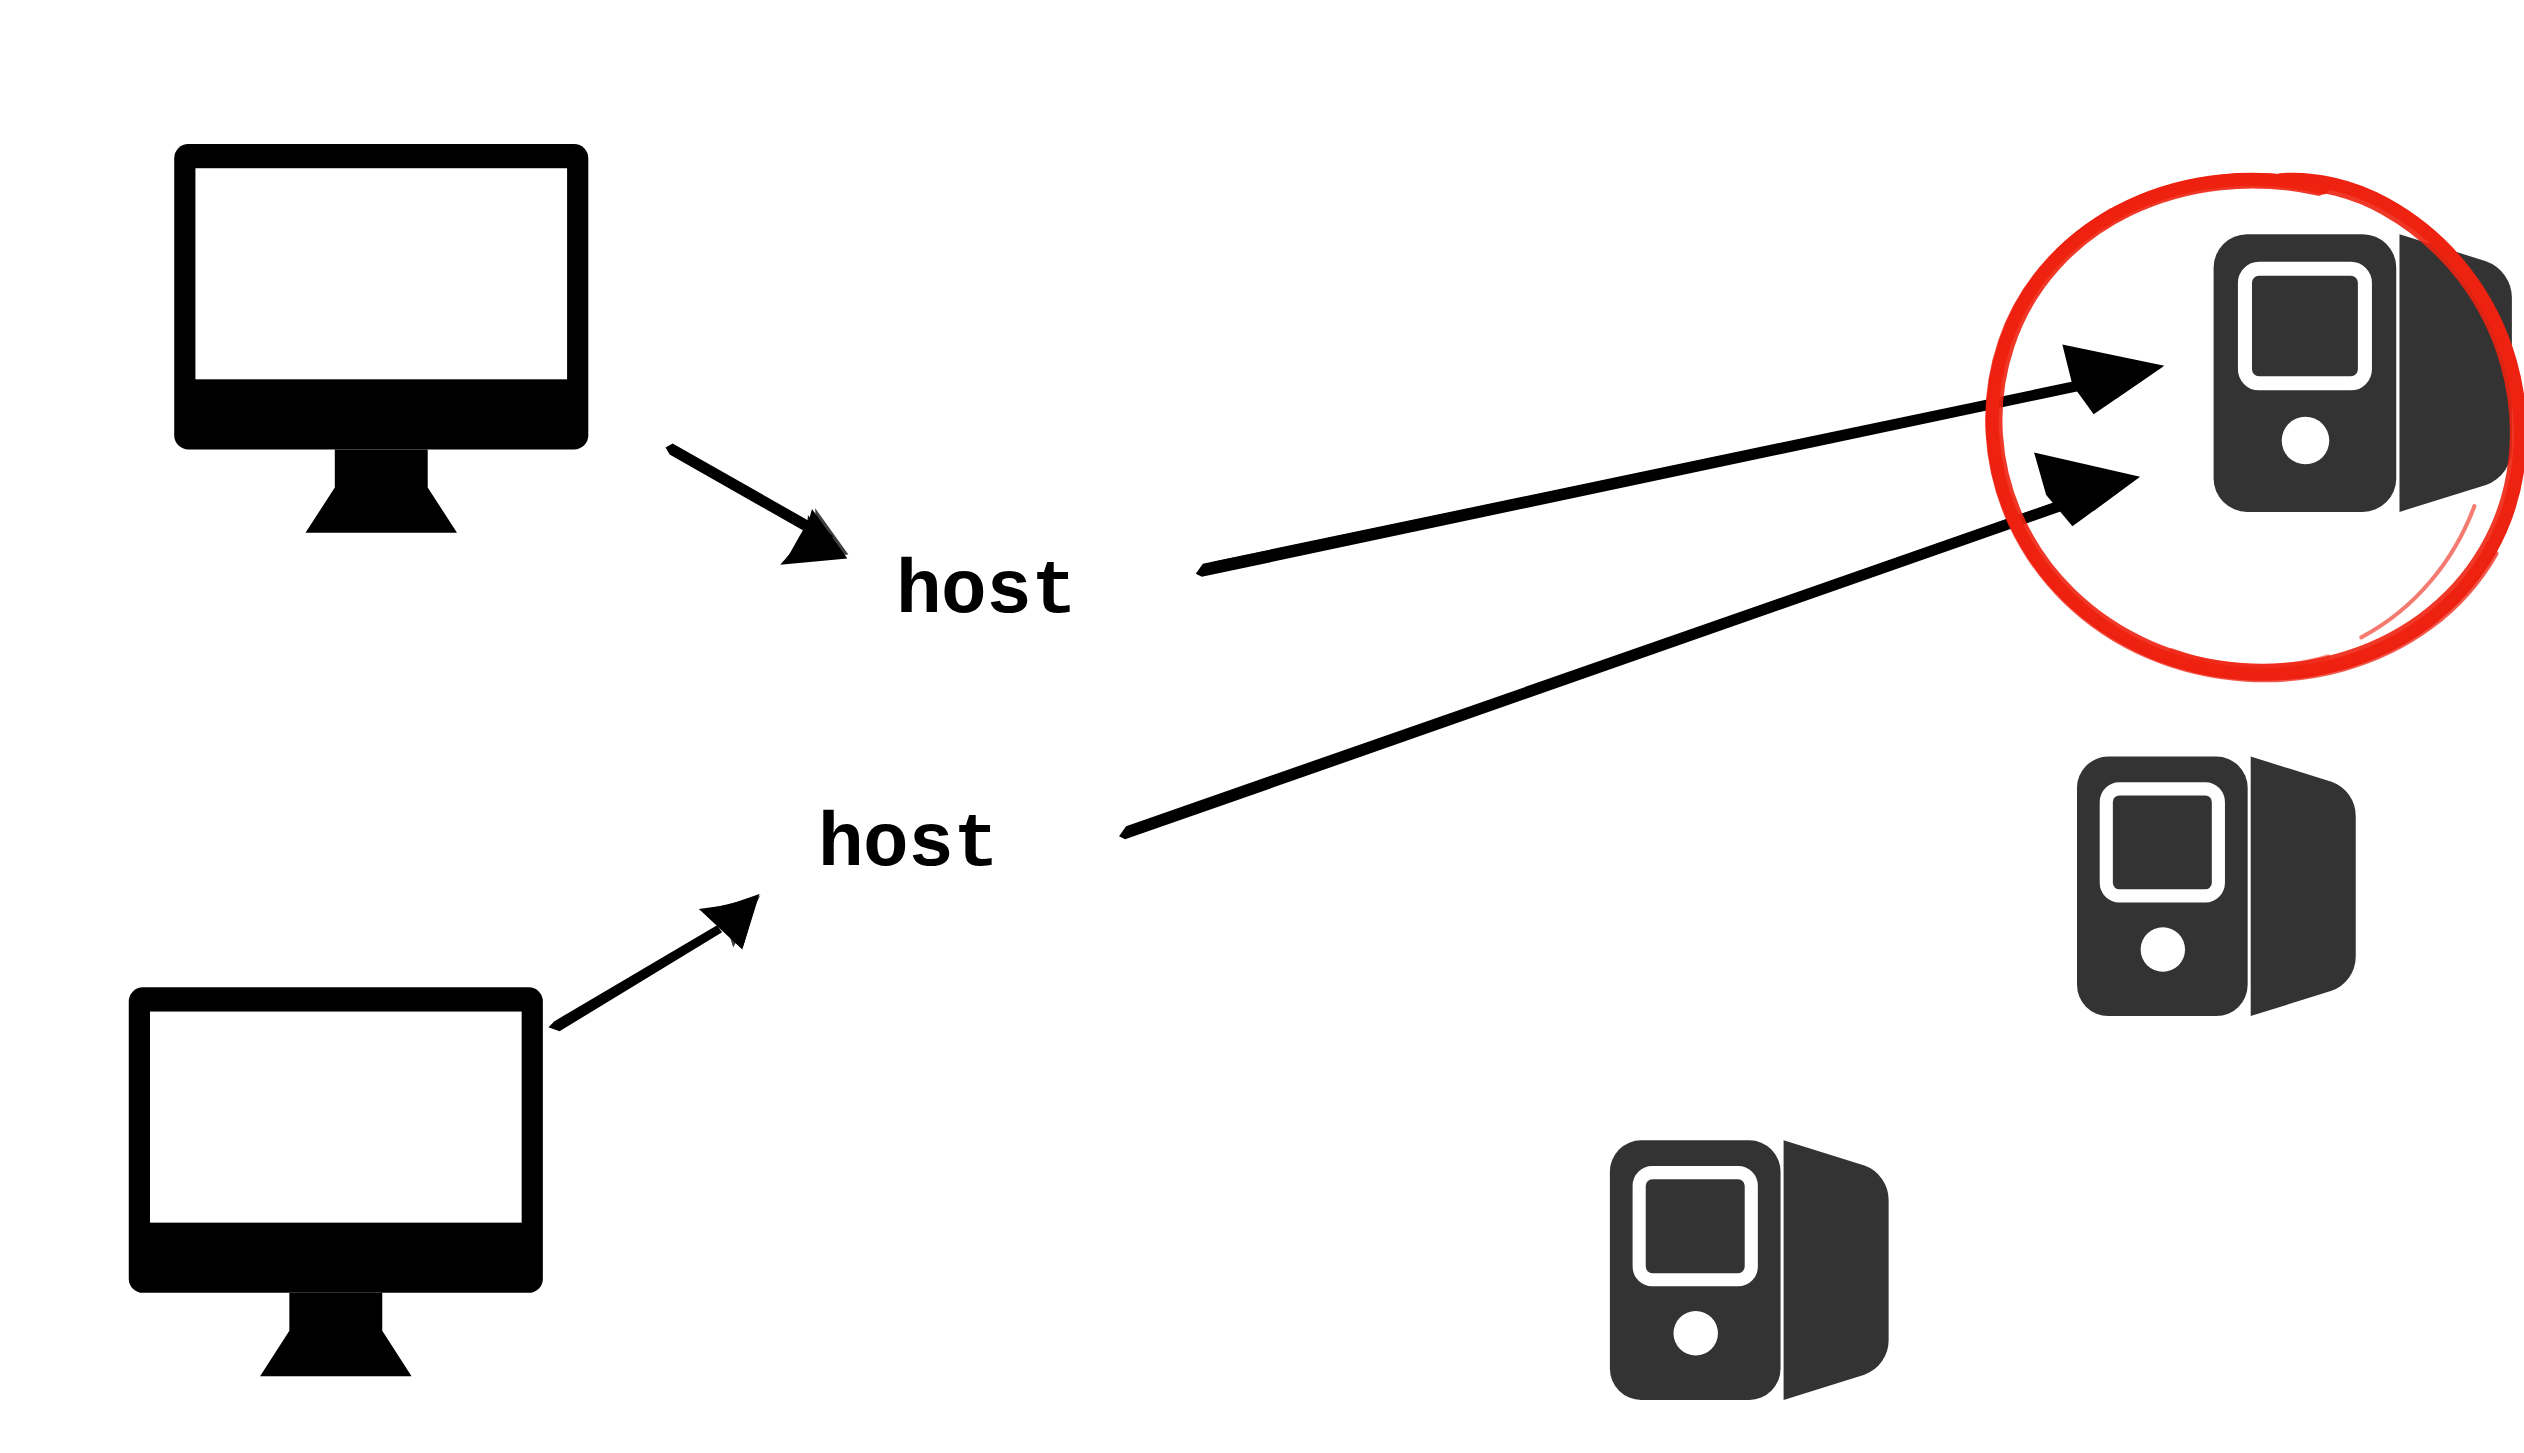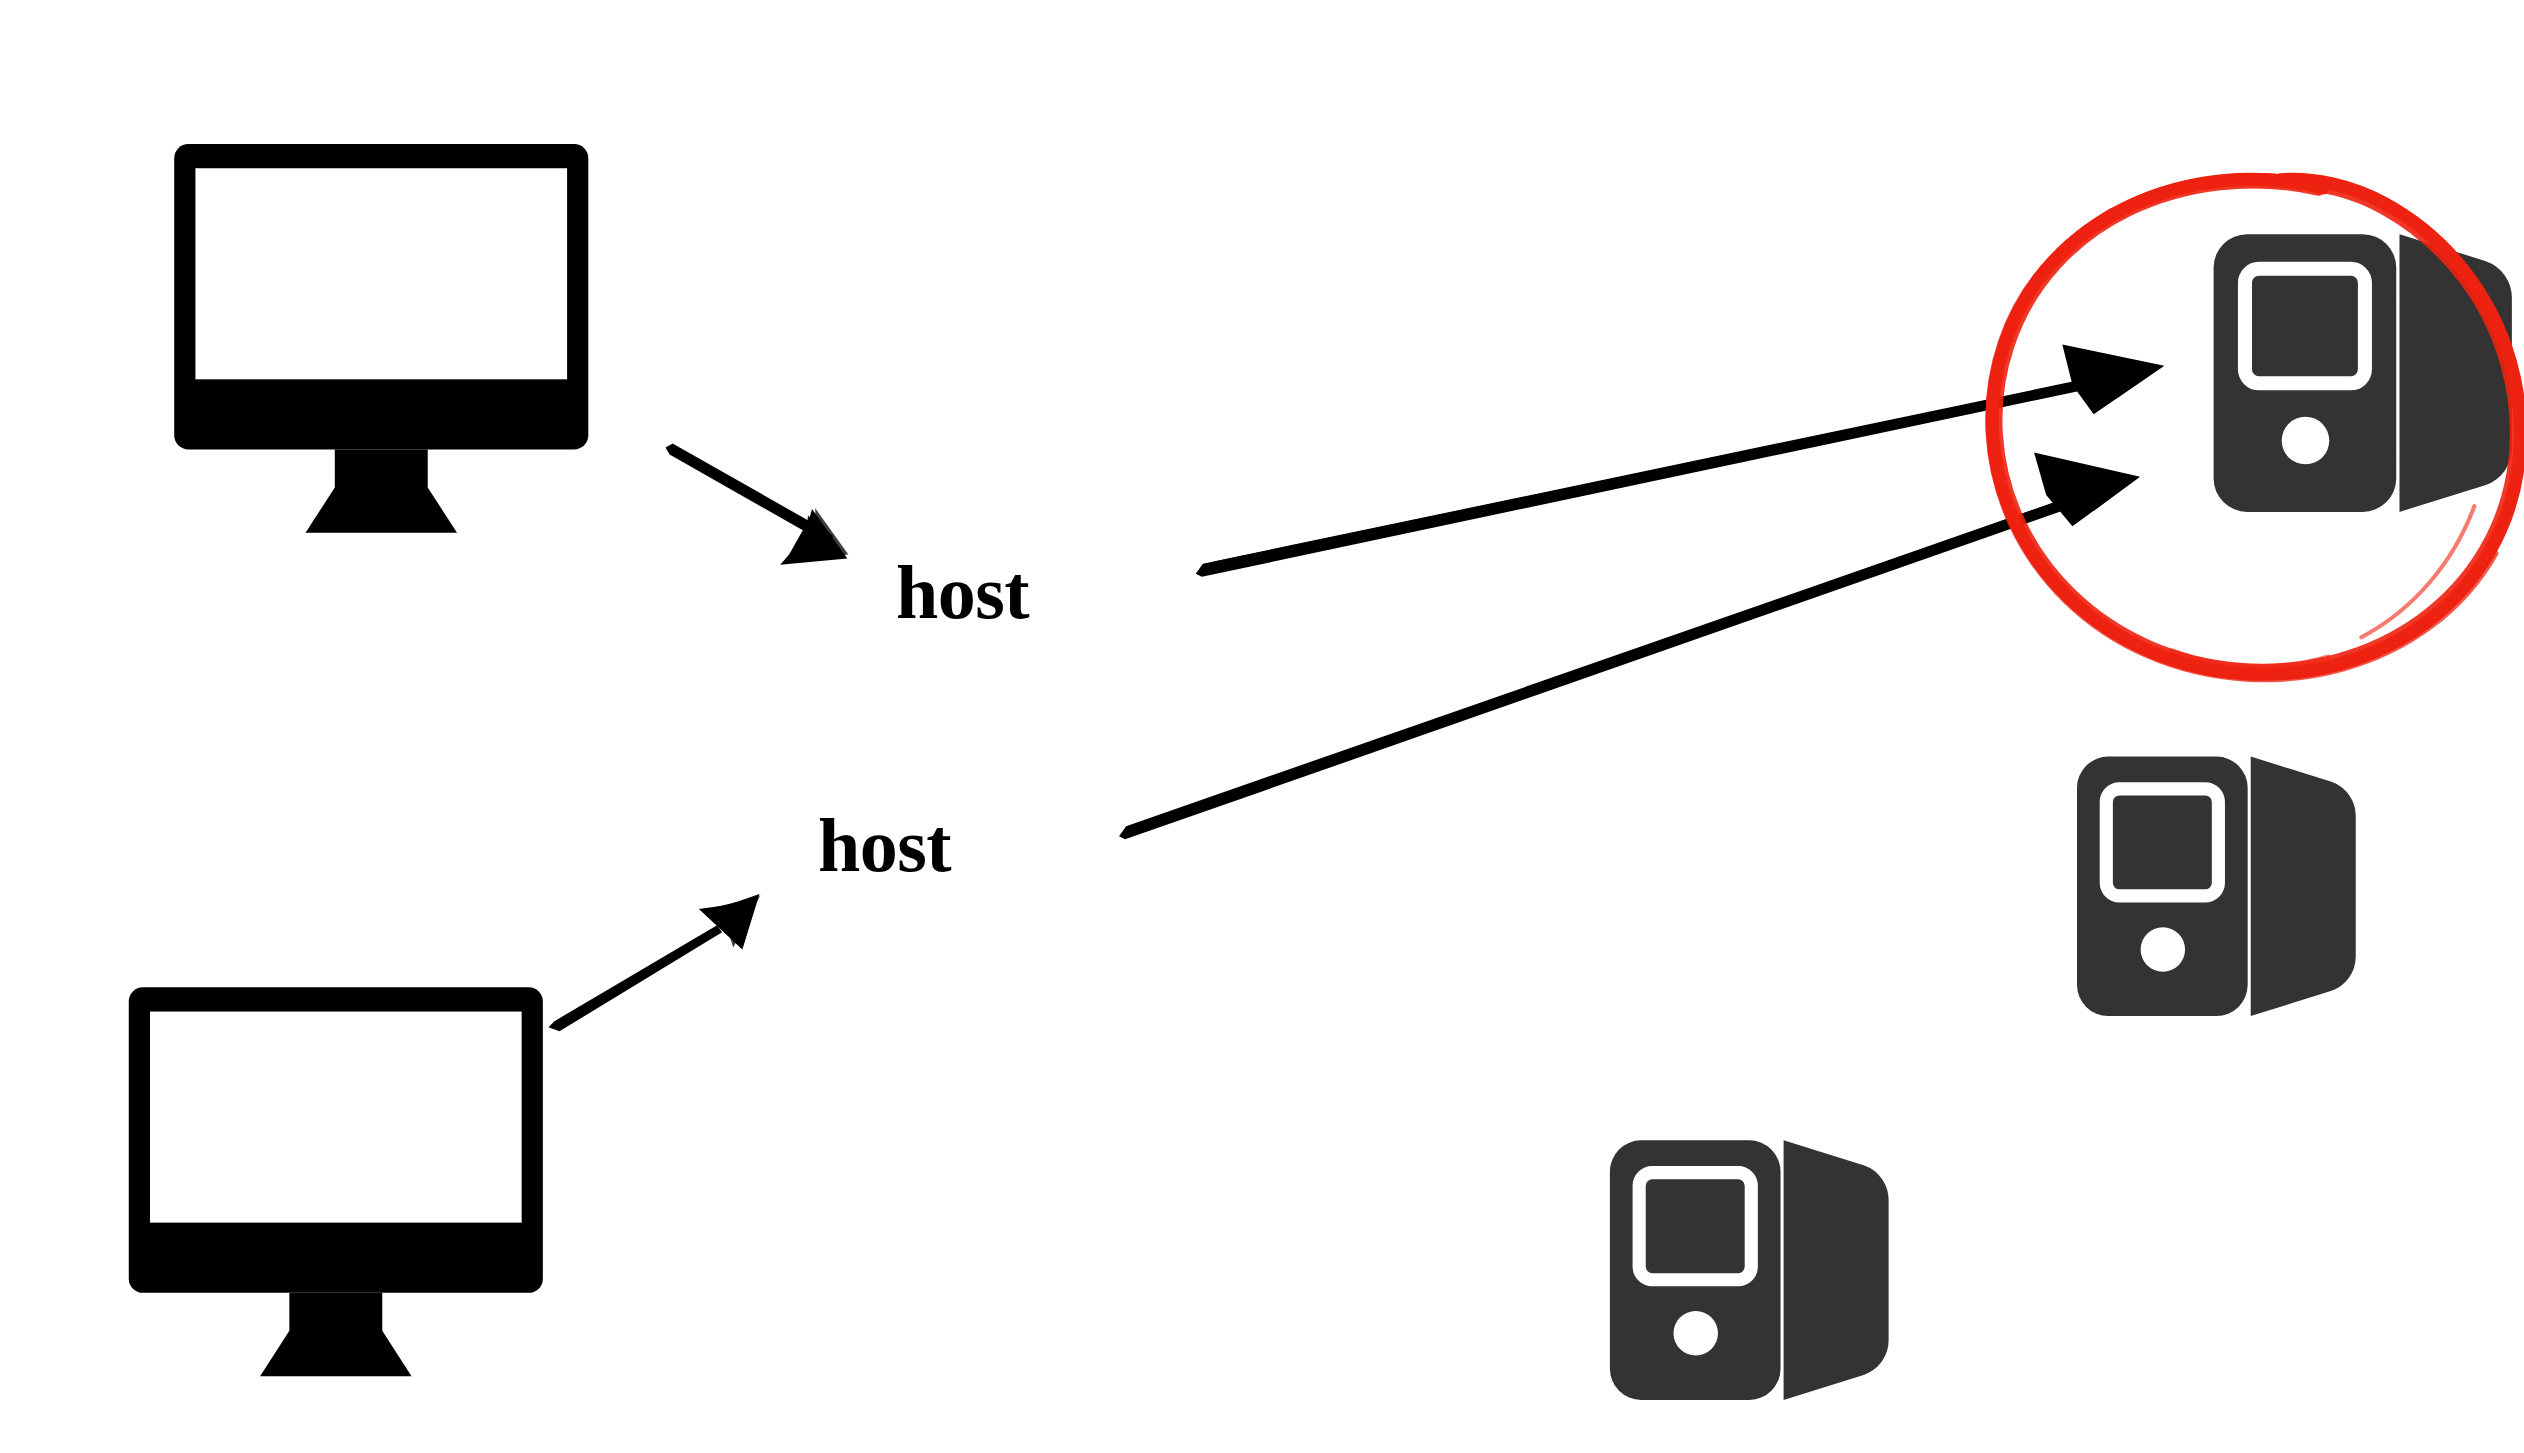--- a/index.html
+++ b/index.html
@@ -21,21 +21,21 @@
   #canvas {
     position: absolute;
     left: 0;
     top: 0;
     width: 2585px;
     height: 1454px;
     display: block;
   }
   .host-label {
     position: absolute;
-    font-family: Liberation Serif, serif;
+    font-family: Liberation Mono, monospace;
     font-weight: bold;
     font-size: 76px;
     line-height: 1;
     color: #000000;
     letter-spacing: -0.5px;
     white-space: nowrap;
     user-select: none;
     text-align: right;
   }
   #host-label-1 { left: 896px; top: 554px; }

